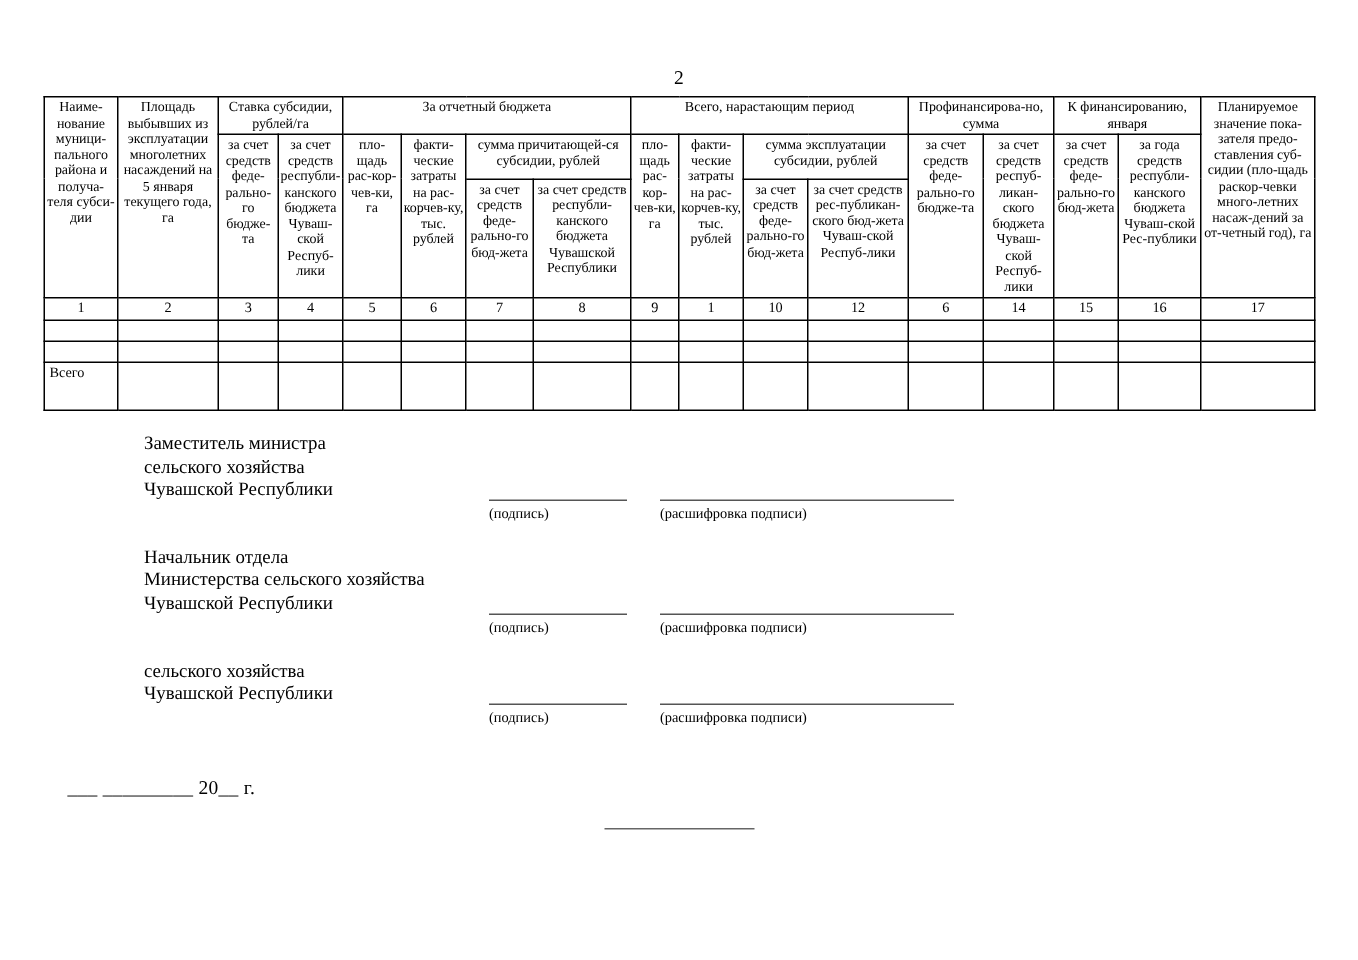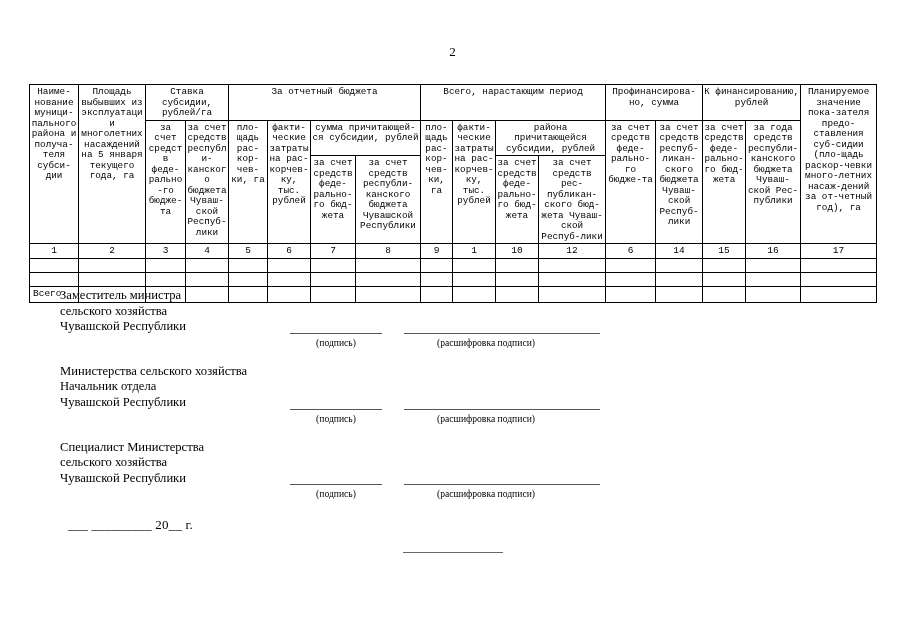--- a/index.html
+++ b/index.html
@@ -21,25 +21,24 @@
     left: 0;
     width: 905px;
     text-align: center;
     font-size: 13px;
   }
 
   
   table.report {
     position: absolute;
     left: 29px;
-    top: 84px;
+    top: 64px;
     width: 847px;
     border-collapse: collapse;
     table-layout: fixed;
-    font-family: Liberation Mono, monospace;
   }
   table.report td {
     border: 1px solid #000000;
     font-size: 9.3px;
     line-height: 10.5px;
     text-align: center;
     vertical-align: top;
     padding: 2px 1px 1px 1px;
     word-wrap: break-word;
     overflow-wrap: break-word;
@@ -53,40 +52,41 @@
     vertical-align: middle;
     padding: 0;
     font-size: 9.5px;
   }
   table.report tr.datarow td {
     height: 13px;
     padding: 0;
   }
   table.report tr.totalrow td {
     height: 15px;
-    padding: 0 0 0 3px;
+    padding: 0 0 16px 3px;
     vertical-align: middle;
   }
   table.report td.total-label {
     text-align: left;
     font-size: 9.5px;
   }
 
   
   .sign-area {
     position: absolute;
     left: 0;
     top: 288px;
     width: 905px;
     font-size: 12.6px;
     line-height: 15.6px;
   }
   .sig-group {
     position: relative;
     margin-bottom: 9px;
+    margin-left: 36px;
   }
   .sig-title {
     margin-left: 60px;
     width: 330px;
   }
   .sig-title div {
     white-space: nowrap;
   }
   .sig-lines {
     position: relative;
@@ -97,28 +97,27 @@
     position: absolute;
     border-bottom: 1px solid #555555;
     height: 0;
   }
   .sig-line.l1 { left: 290px; width: 92px; top: 0; }
   .sig-line.l2 { left: 404px; width: 196px; top: 0; }
   .sig-cap {
     position: absolute;
     top: 2px;
     font-size: 9.6px;
-    text-align: center;
   }
   .sig-cap.c1 { left: 290px; width: 92px; }
-  .sig-cap.c2 { left: 388px; width: 196px; }
+  .sig-cap.c2 { left: 404px; width: 196px; }
 
   .date-line {
     position: absolute;
-    left: 68px;
+    left: 45px;
     top: 517px;
     font-size: 13px;
     letter-spacing: 0.2px;
   }
   .bottom-rule {
     position: absolute;
     left: 403px;
     top: 552px;
     width: 100px;
     border-bottom: 1px solid #666666;
@@ -151,32 +150,32 @@
     <col style="width:76px">
   </colgroup>
   <tbody>
     <tr>
       <td rowspan="3" class="grp">Наиме-нование муници-пального района и получа-теля субси-дии</td>
       <td rowspan="3" class="grp">Площадь выбывших из эксплуатации многолетних насаждений на 5 января текущего года, га</td>
       <td colspan="2" class="grp">Ставка субсидии, рублей/га</td>
       <td colspan="4" class="grp">За отчетный бюджета</td>
       <td colspan="4" class="grp">Всего, нарастающим период</td>
       <td colspan="2" class="grp">Профинансирова-но, сумма</td>
-      <td colspan="2" class="grp">К финансированию, рублей</td>
+      <td colspan="2" class="grp">К финансированию, января</td>
       <td rowspan="3" class="grp">Планируемое значение пока-зателя предо-ставления суб-сидии (пло-щадь раскор-чевки много-летних насаж-дений за от-четный год), га</td>
     </tr>
     <tr>
       <td rowspan="2" class="grp">за счет средств феде-рально-го бюдже-та</td>
       <td rowspan="2" class="grp">за счет средств республи-канского бюджета Чуваш-ской Респуб-лики</td>
       <td rowspan="2" class="grp">пло-щадь рас-кор-чев-ки, га</td>
       <td rowspan="2" class="grp">факти-ческие затраты на рас-корчев-ку, тыс. рублей</td>
       <td colspan="2" class="grp">сумма причитающей-ся субсидии, рублей</td>
       <td rowspan="2" class="grp">пло-щадь рас-кор-чев-ки, га</td>
       <td rowspan="2" class="grp">факти-ческие затраты на рас-корчев-ку, тыс. рублей</td>
-      <td colspan="2" class="grp">района причитающейся субсидии, рублей</td>
+      <td colspan="2" class="grp">сумма эксплуатации субсидии, рублей</td>
       <td rowspan="2" class="grp">за счет средств феде-рально-го бюдже-та</td>
       <td rowspan="2" class="grp">за счет средств респуб-ликан-ского бюджета Чуваш-ской Респуб-лики</td>
       <td rowspan="2" class="grp">за счет средств феде-рально-го бюд-жета</td>
       <td rowspan="2" class="grp">за года средств республи-канского бюджета Чуваш-ской Рес-публики</td>
     </tr>
     <tr>
       <td class="grp">за счет средств феде-рально-го бюд-жета</td>
       <td class="grp">за счет средств республи-канского бюджета Чувашской Республики</td>
       <td class="grp">за счет средств феде-рально-го бюд-жета</td>
       <td class="grp">за счет средств рес-публикан-ского бюд-жета Чуваш-ской Респуб-лики</td>
@@ -271,35 +270,34 @@
     <div class="sig-lines">
       <div class="sig-line l1"></div>
       <div class="sig-line l2"></div>
       <div class="sig-cap c1">(подпись)</div>
       <div class="sig-cap c2">(расшифровка подписи)</div>
     </div>
   </div>
 
   <div class="sig-group">
     <div class="sig-title">
+      <div>Начальник отдела</div>
       <div>Министерства сельского хозяйства</div>
-      <div>Начальник отдела</div>
       <div>Чувашской Республики</div>
     </div>
     <div class="sig-lines">
       <div class="sig-line l1"></div>
       <div class="sig-line l2"></div>
       <div class="sig-cap c1">(подпись)</div>
       <div class="sig-cap c2">(расшифровка подписи)</div>
     </div>
   </div>
 
   <div class="sig-group">
     <div class="sig-title">
-      <div>Специалист Министерства</div>
       <div>сельского хозяйства</div>
       <div>Чувашской Республики</div>
     </div>
     <div class="sig-lines">
       <div class="sig-line l1"></div>
       <div class="sig-line l2"></div>
       <div class="sig-cap c1">(подпись)</div>
       <div class="sig-cap c2">(расшифровка подписи)</div>
     </div>
   </div>

